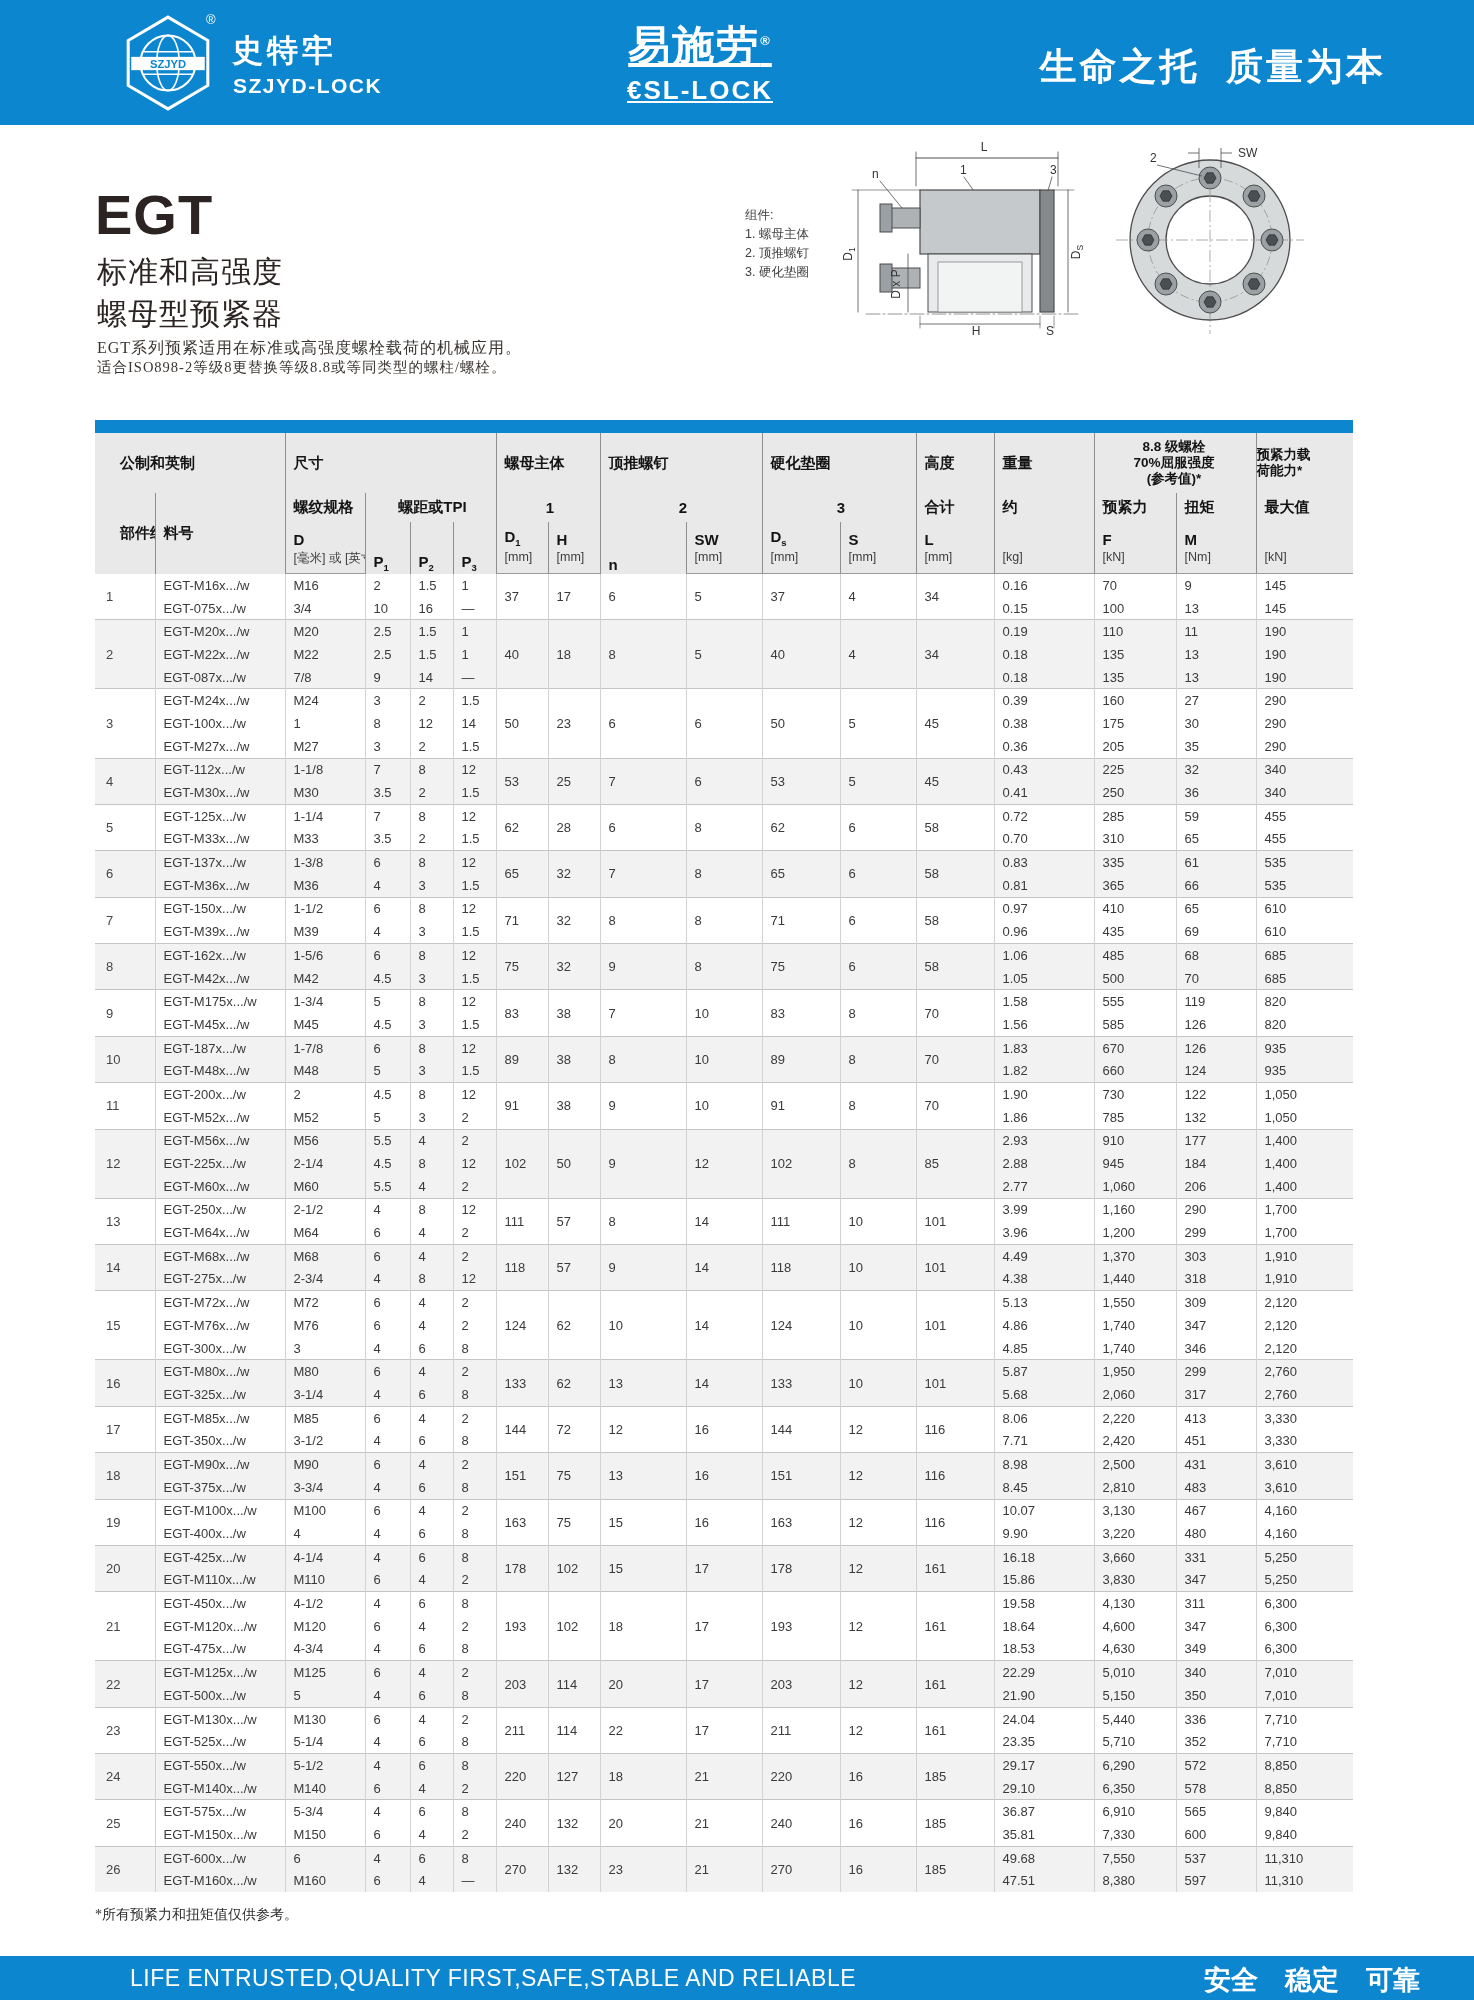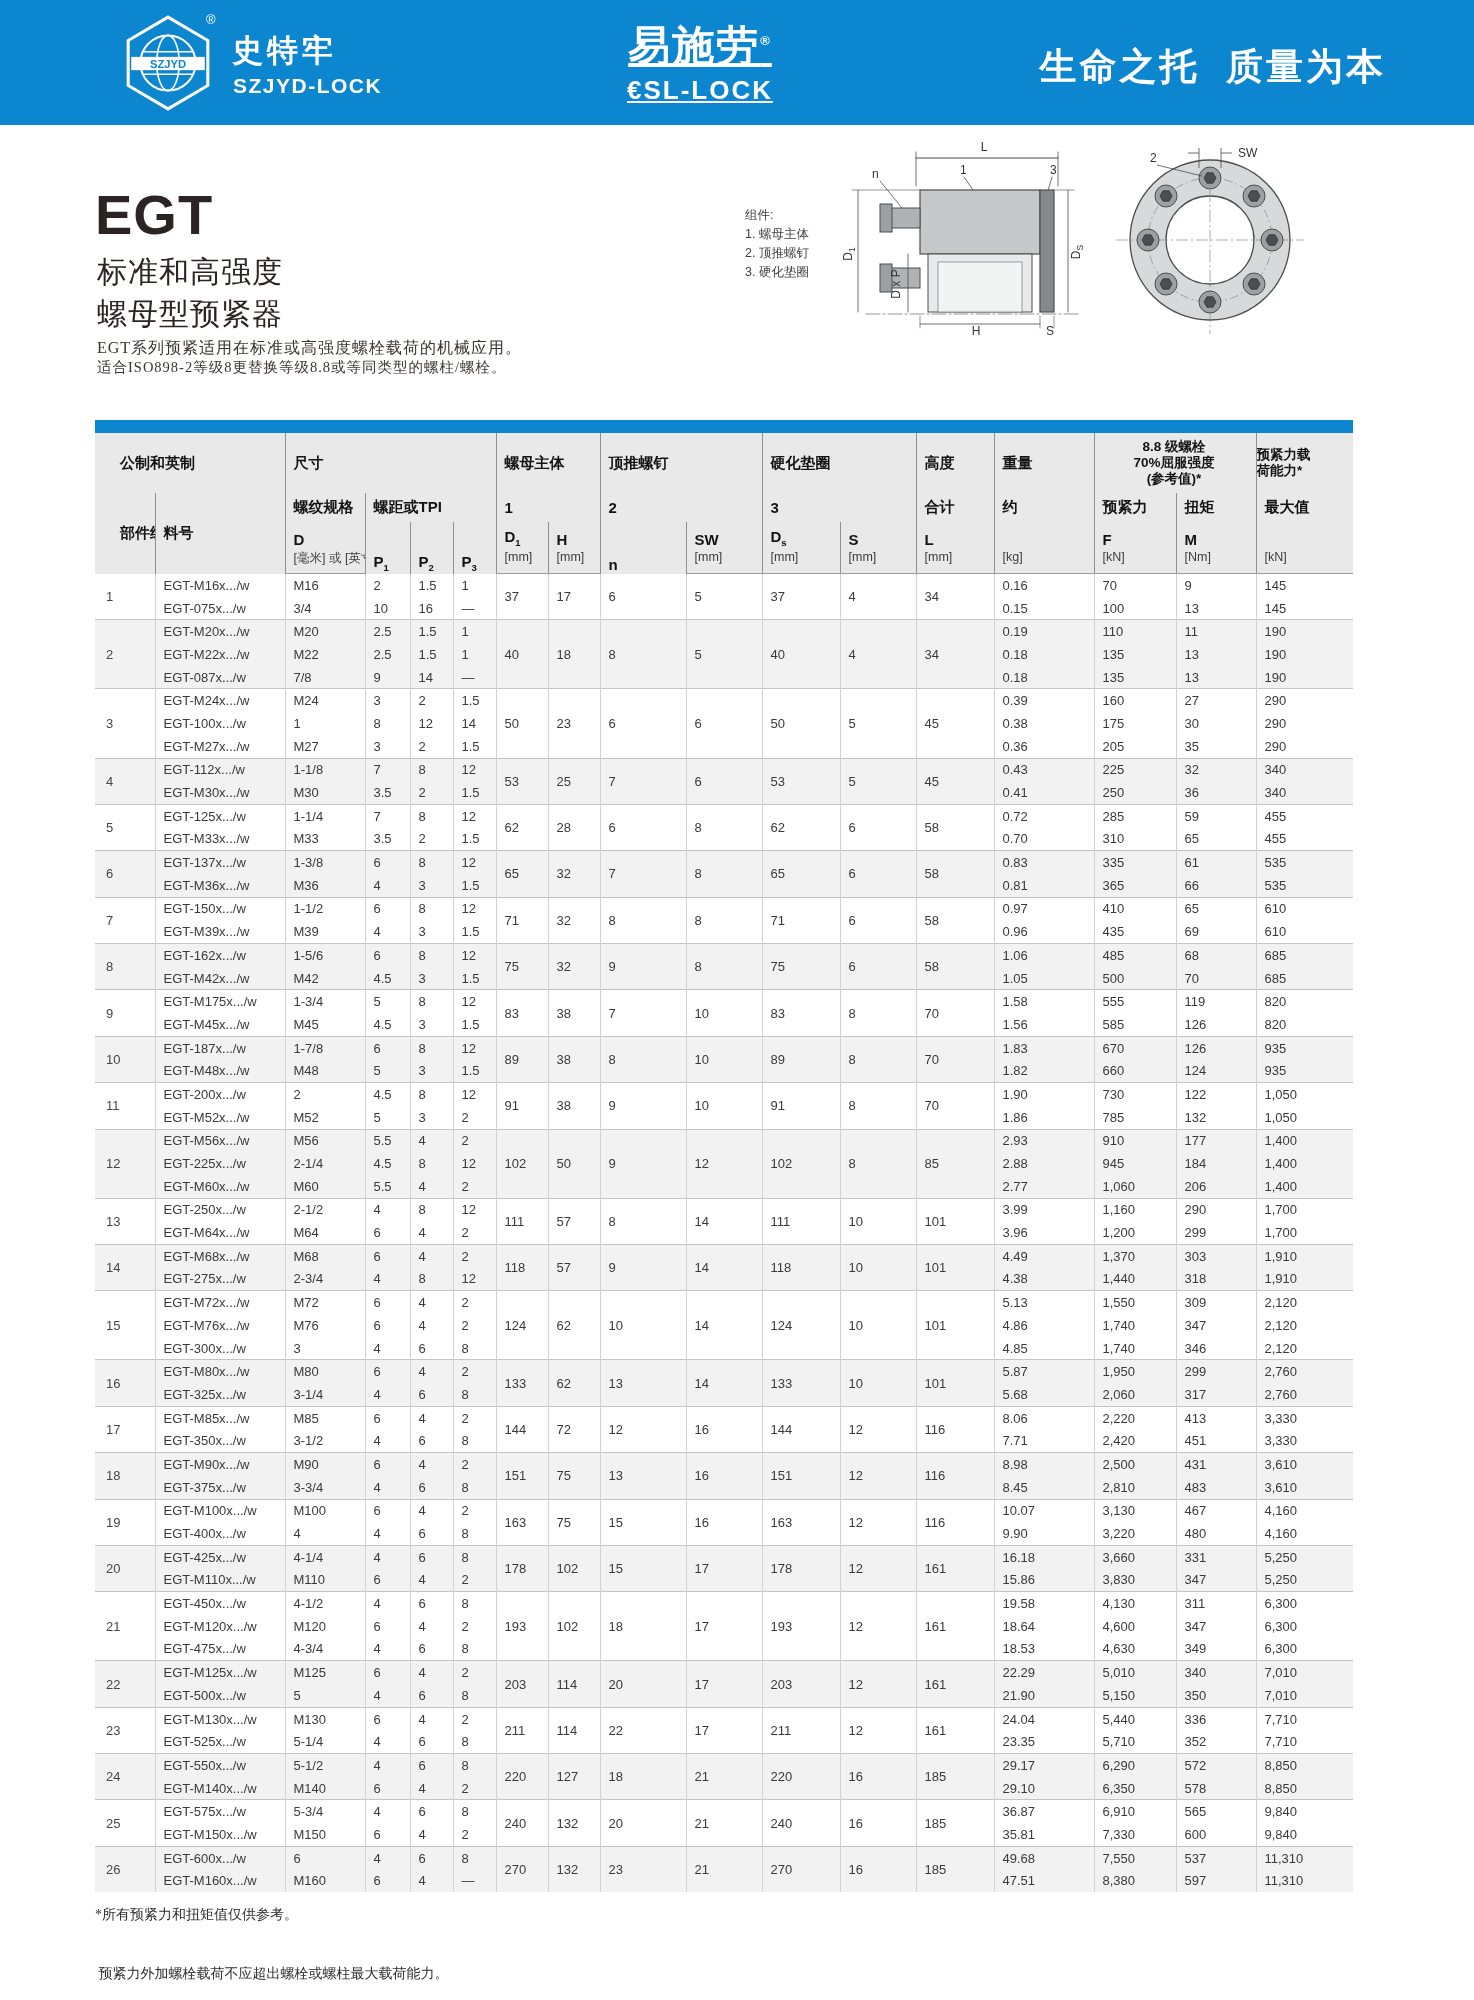--- a/index.html
+++ b/index.html
@@ -31,21 +31,21 @@
   .accentbar{height:13px;background:#0d86d0;}
   table.spec{border-collapse:collapse;table-layout:fixed;width:1258px;}
   table.spec th,table.spec td{overflow:hidden;white-space:nowrap;}
   thead th{background:#e9e9e9;text-align:left;font-size:15px;color:#141414;
            padding:1px 4px 1px 8px;vertical-align:middle;font-weight:bold;border-left:1px solid #8f8f8f;}
   thead tr.r1 th{height:58px;}
   thead tr.r2 th{height:27px;}
   thead tr.r3 th{height:25px;vertical-align:bottom;}
   thead tr.r4 th{height:22px;font-weight:normal;font-size:12.5px;color:#3d3d3d;vertical-align:top;}
   thead th.no-bl{border-left:none;padding-left:25px;}
-  thead th.ctr{}
+  thead th.ctr{text-align:center;}
   thead th.lines{font-size:13.5px;line-height:16px;text-align:center;padding-left:2px;}
   thead tr.r4 th{border-bottom:1px solid #9b9b9b;}
   thead th sub{font-size:9.5px;}
   tbody td{font-size:13px;color:#3a3a3a;padding:0 2px 0 8px;border-left:1px solid #d2d2d2;height:22.7px;}
   tbody tr.shade td{background:#f2f2f2;}
   tbody tr.gstart td{border-top:1px solid #c4c4c4;}
   tbody td.c-no{border-left:none;padding-left:11px;color:#464646;}
   tbody tr:first-child td{border-top:none;}
   
   .footnotes{position:absolute;left:95px;top:1866px;font-size:14px;color:#2d2d2d;line-height:19.5px;white-space:pre;
@@ -1106,14 +1106,18 @@
   </div>
 
   <div class="footnotes">
     <div>*所有预紧力和扭矩值仅供参考。</div>
     <div> 预紧力外加螺栓载荷不应超出螺栓或螺柱最大载荷能力。</div>
     
     
     
   </div>
 
+  <div class="bottombar">
+    <div class="bottom-en">LIFE ENTRUSTED,QUALITY FIRST,SAFE,STABLE AND RELIABLE</div>
+    <div class="bottom-cn">安全　稳定　可靠</div>
+  </div>
 
 </div>
 
 </body></html>

